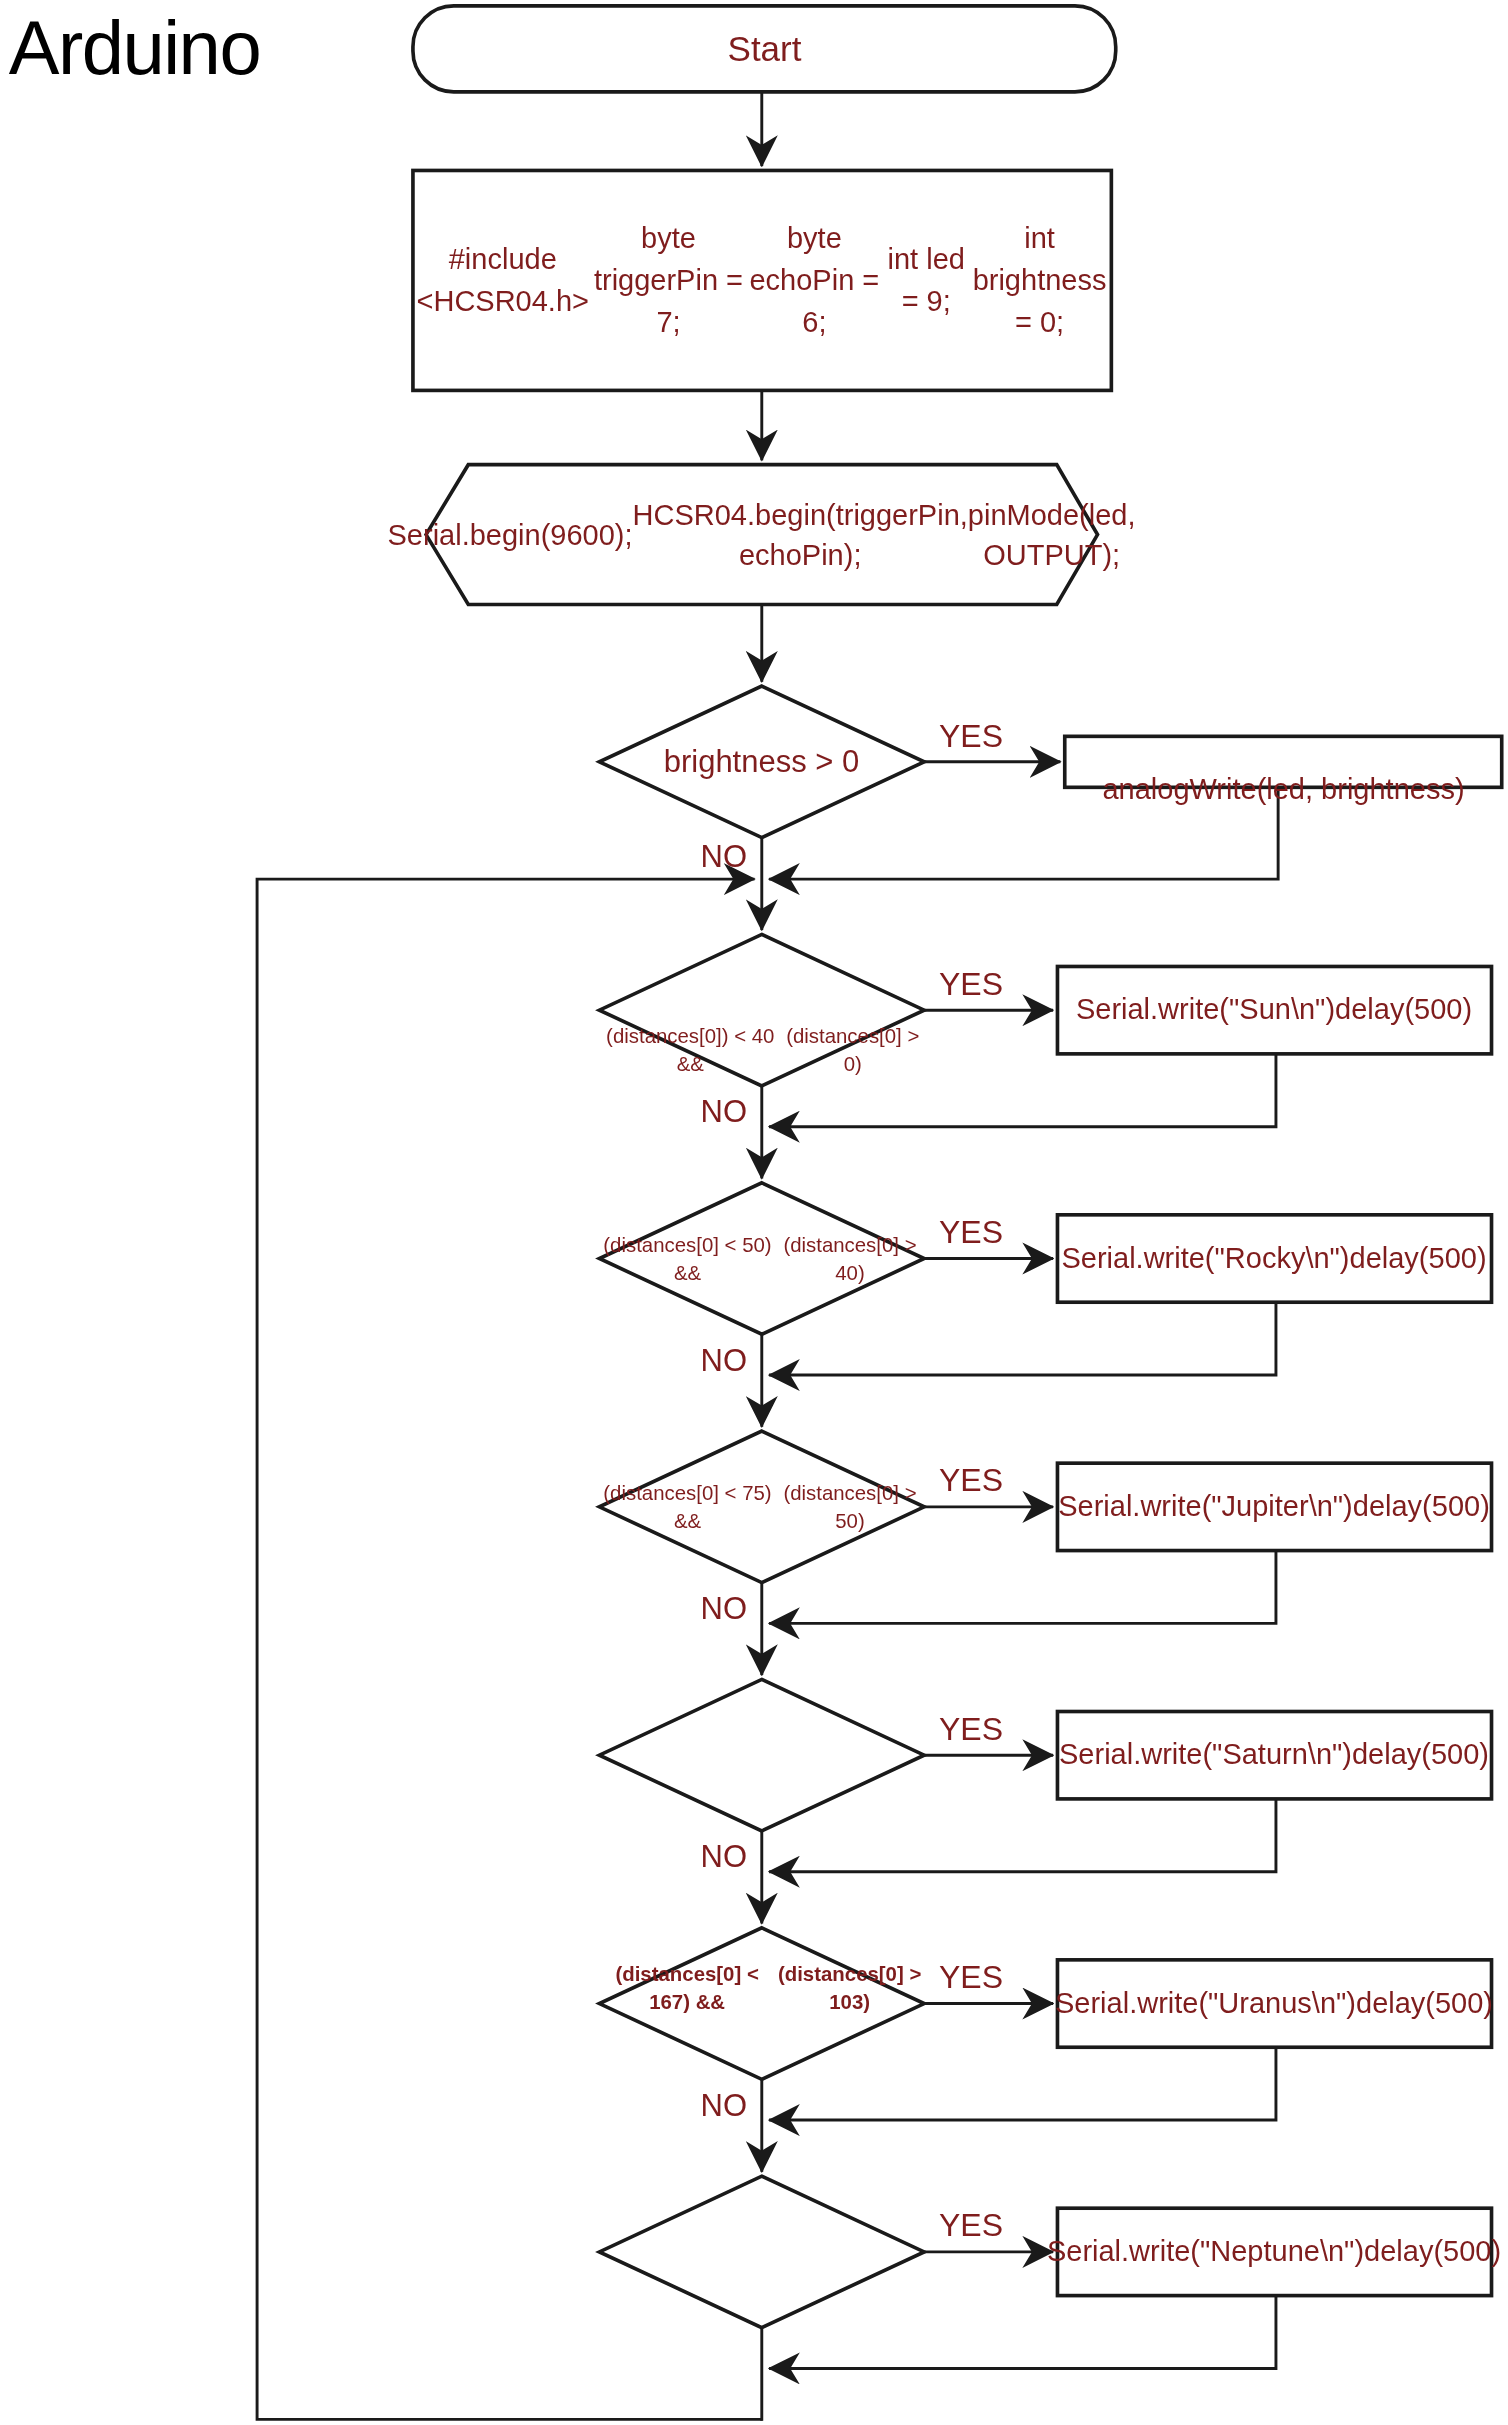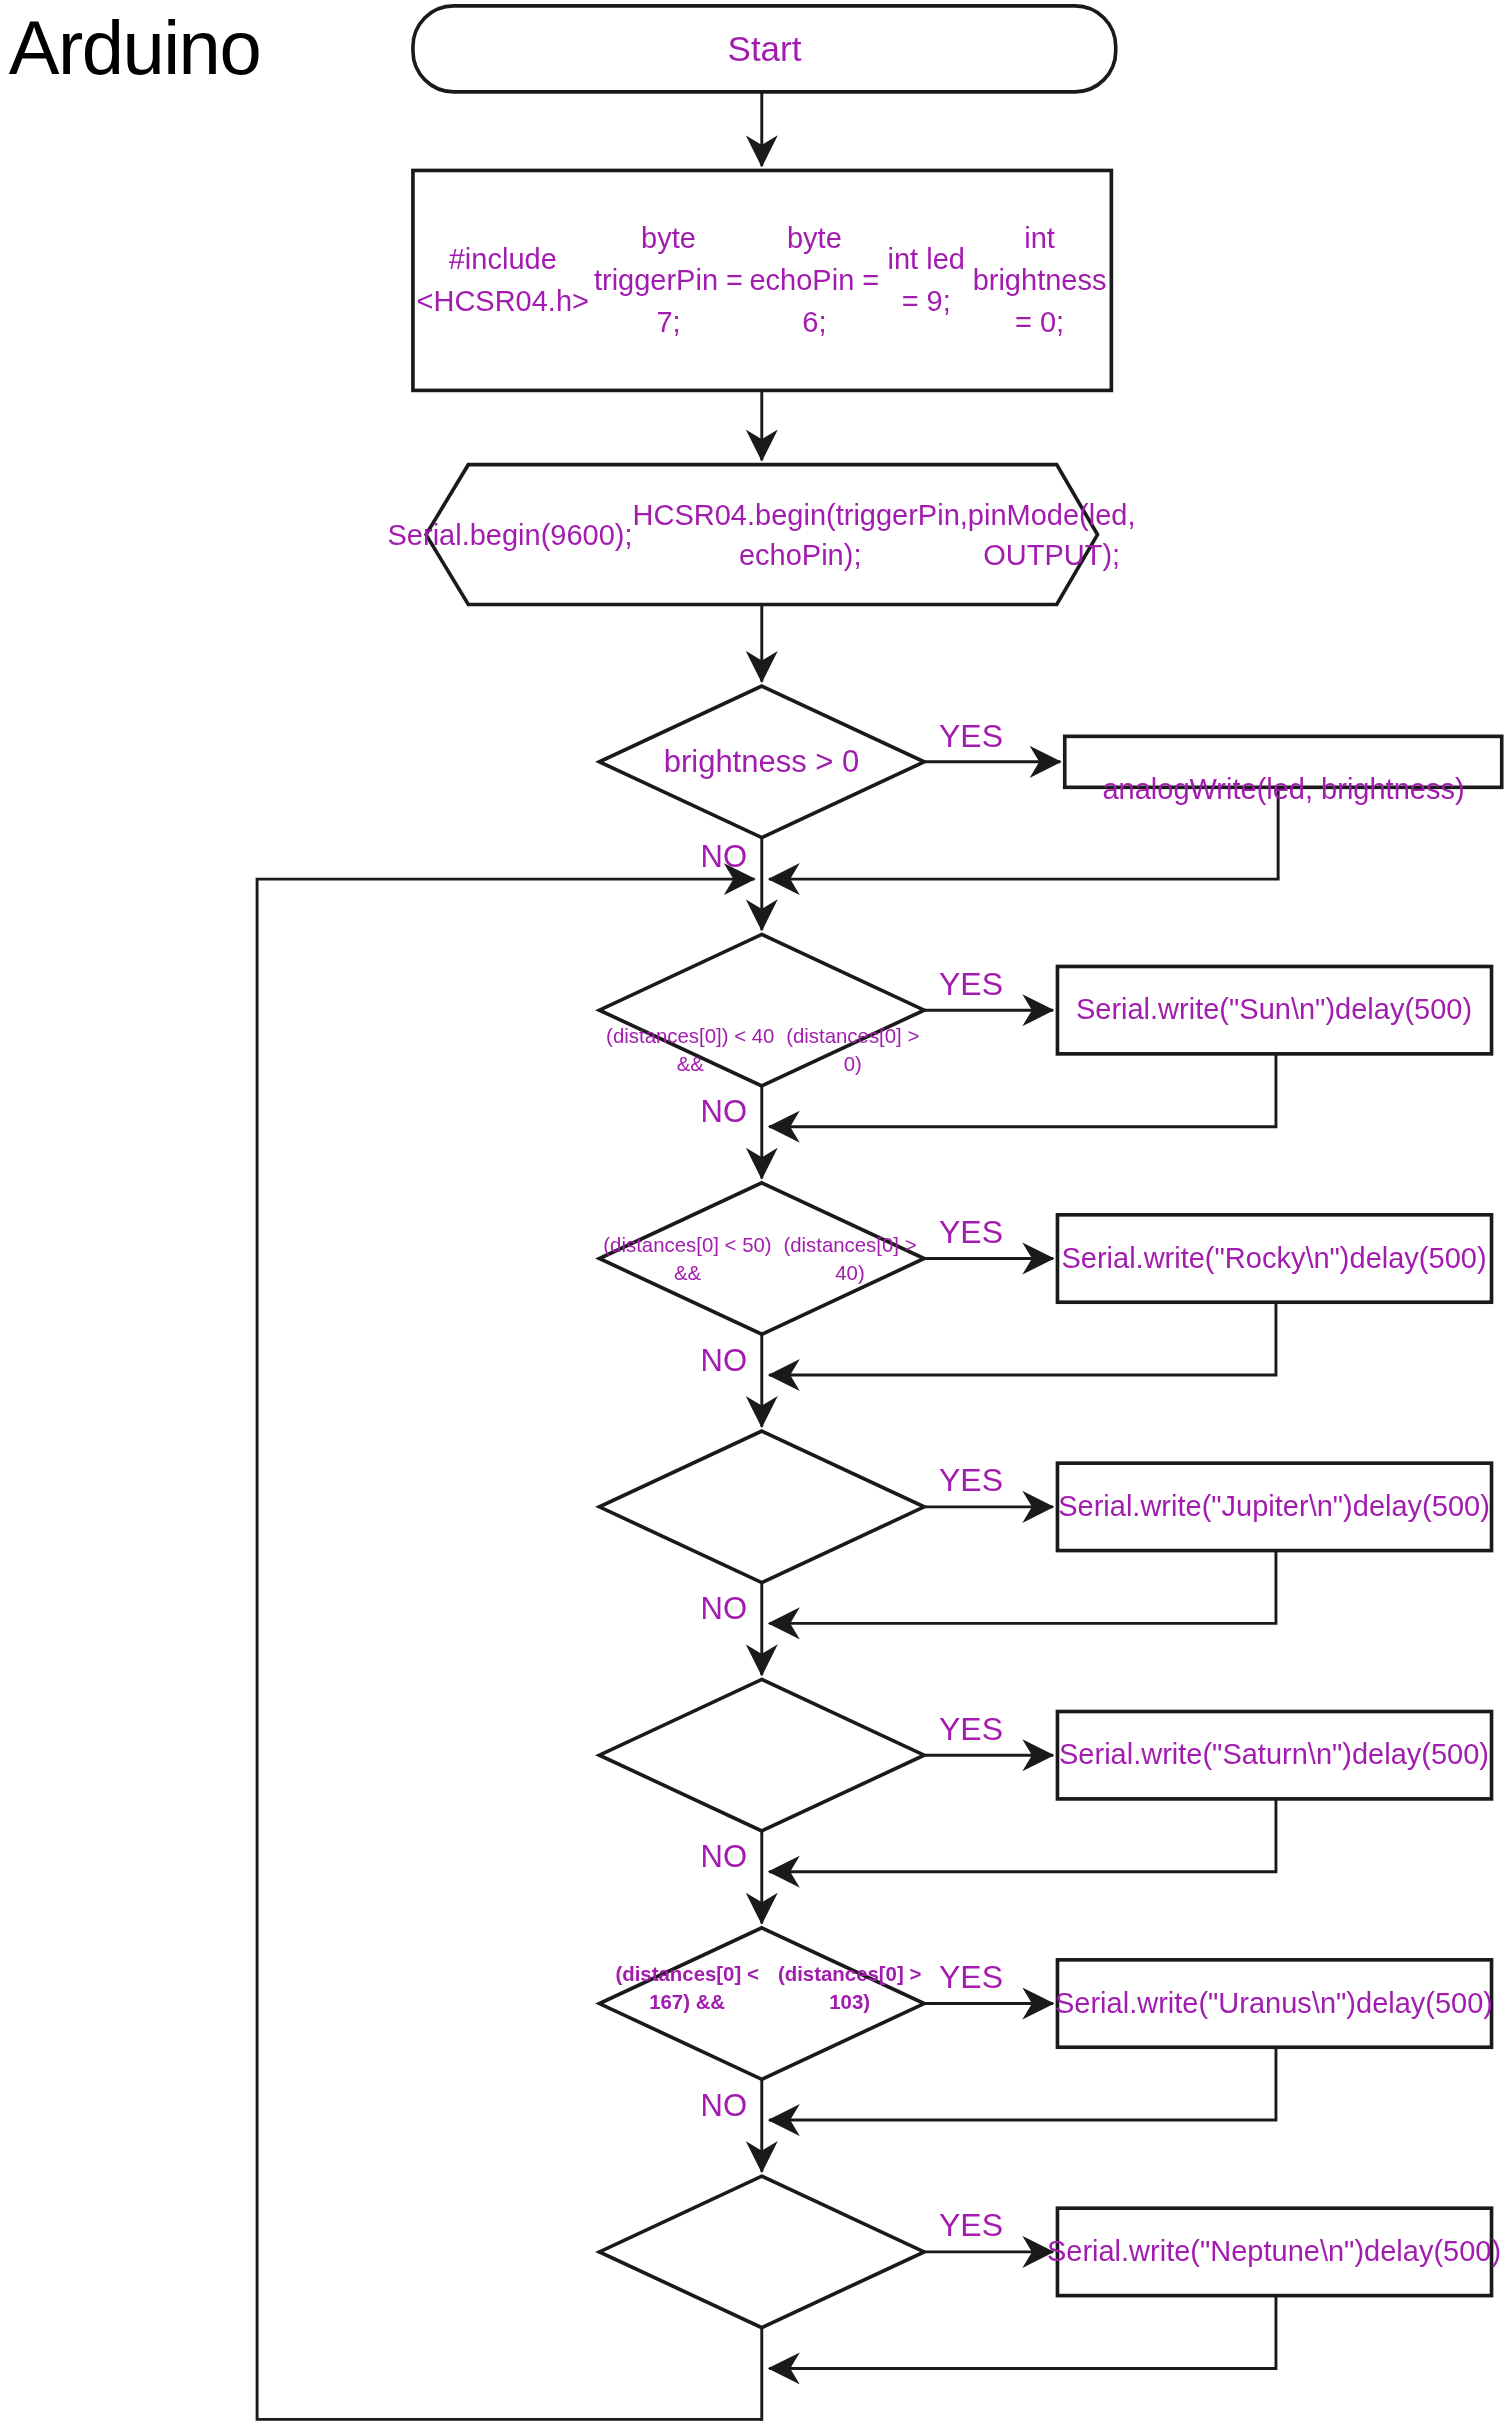--- a/index.html
+++ b/index.html
@@ -5,21 +5,21 @@
   html,body{margin:0;padding:0;background:#ffffff;}
   #canvas{
     position:relative;
     width:1509px;height:2426px;
     background:#ffffff;
     font-family:"Liberation Sans", sans-serif;
     color:#1a1a1a;
     overflow:hidden;
   }
   #wires{position:absolute;left:0;top:0;z-index:1;}
-  .txt{position:absolute;z-index:2;display:flex;align-items:center;justify-content:center;text-align:center;color:#a21caf;}
+  .txt{position:absolute;z-index:2;display:flex;align-items:center;justify-content:center;text-align:center;color:#7f1d1d;}
   .col{flex-direction:row;}
   .page-title{
     position:absolute;z-index:2;left:8.7px;top:4.4px;
     font-size:76px;font-weight:500;letter-spacing:-1.5px;color:#000000;
   }
   .start-label{left:413px;top:5.8px;width:703px;height:86px;font-size:35px;}
   .init-block{left:413px;top:170px;width:698px;height:220px;font-size:29px;}
   .init-block div{line-height:42px;}
   .setup-block{left:426px;top:465px;width:671px;height:140px;font-size:29px;}
   .setup-block div{line-height:40px;}
@@ -143,20 +143,24 @@
     <div>(distances[0] &lt; 50) &amp;&amp;</div>
     <div>(distances[0] &gt; 40)</div>
   </div>
   <div class="txt yes" style="top:1213px;">YES</div>
   <div class="txt no" style="top:1343px;">NO</div>
   <div class="txt col action" style="top:1215px;">
     <div>Serial.write("Rocky\n")</div>
     <div>delay(500)</div>
   </div>
 
+  <div class="txt col cond" style="top:1431px;">
+    <div>(distances[0] &lt; 75) &amp;&amp;</div>
+    <div>(distances[0] &gt; 50)</div>
+  </div>
   <div class="txt yes" style="top:1461px;">YES</div>
   <div class="txt no" style="top:1591px;">NO</div>
   <div class="txt col action" style="top:1463px;">
     <div>Serial.write("Jupiter\n")</div>
     <div>delay(500)</div>
   </div>
 
   <div class="txt yes" style="top:1710px;">YES</div>
   <div class="txt no" style="top:1839px;">NO</div>
   <div class="txt col action" style="top:1711px;">

